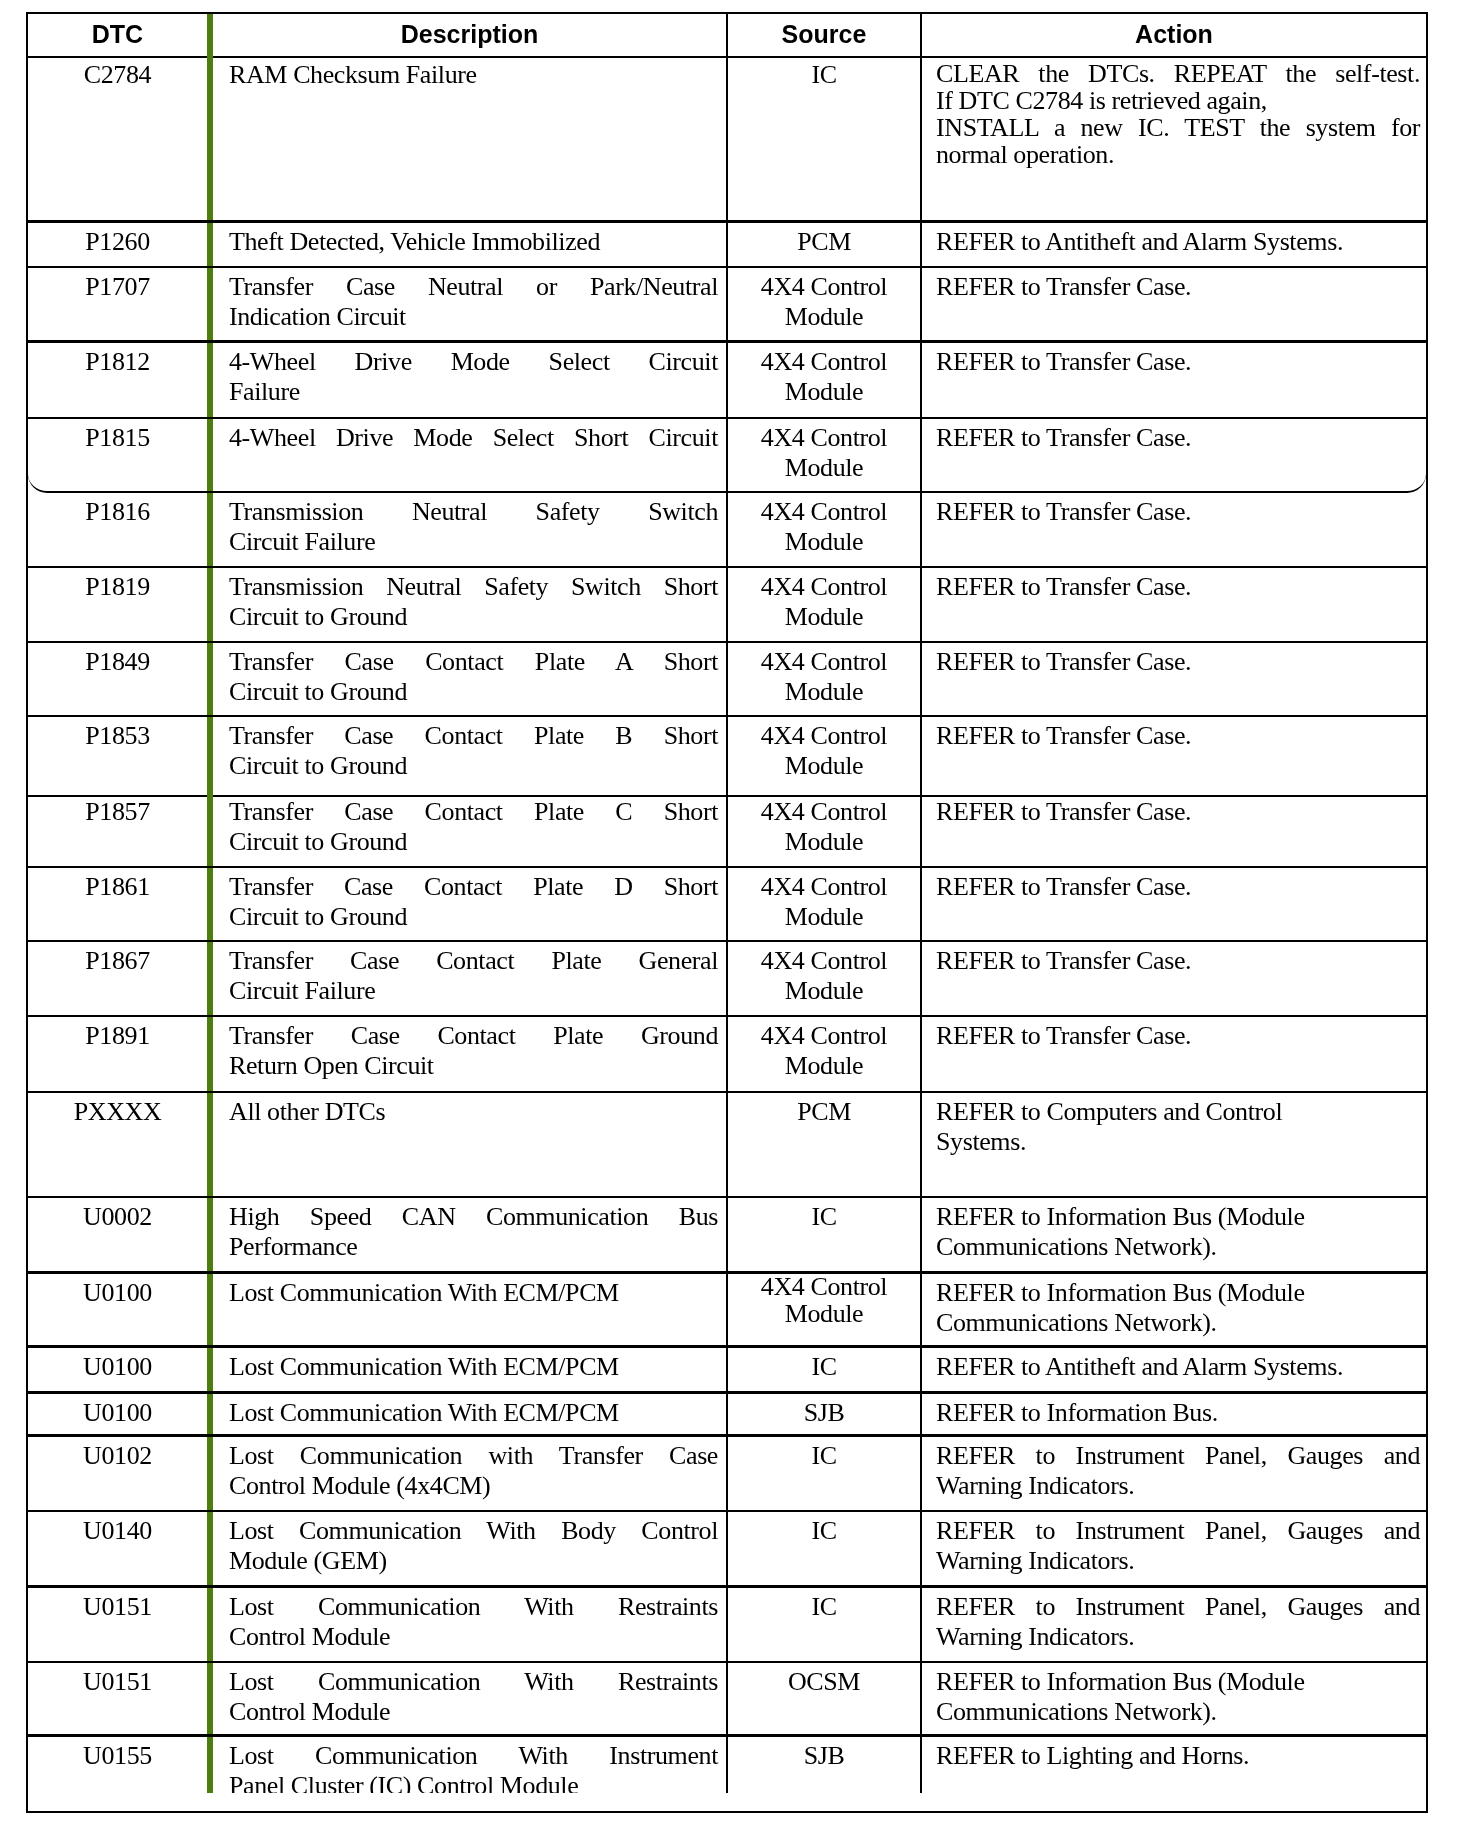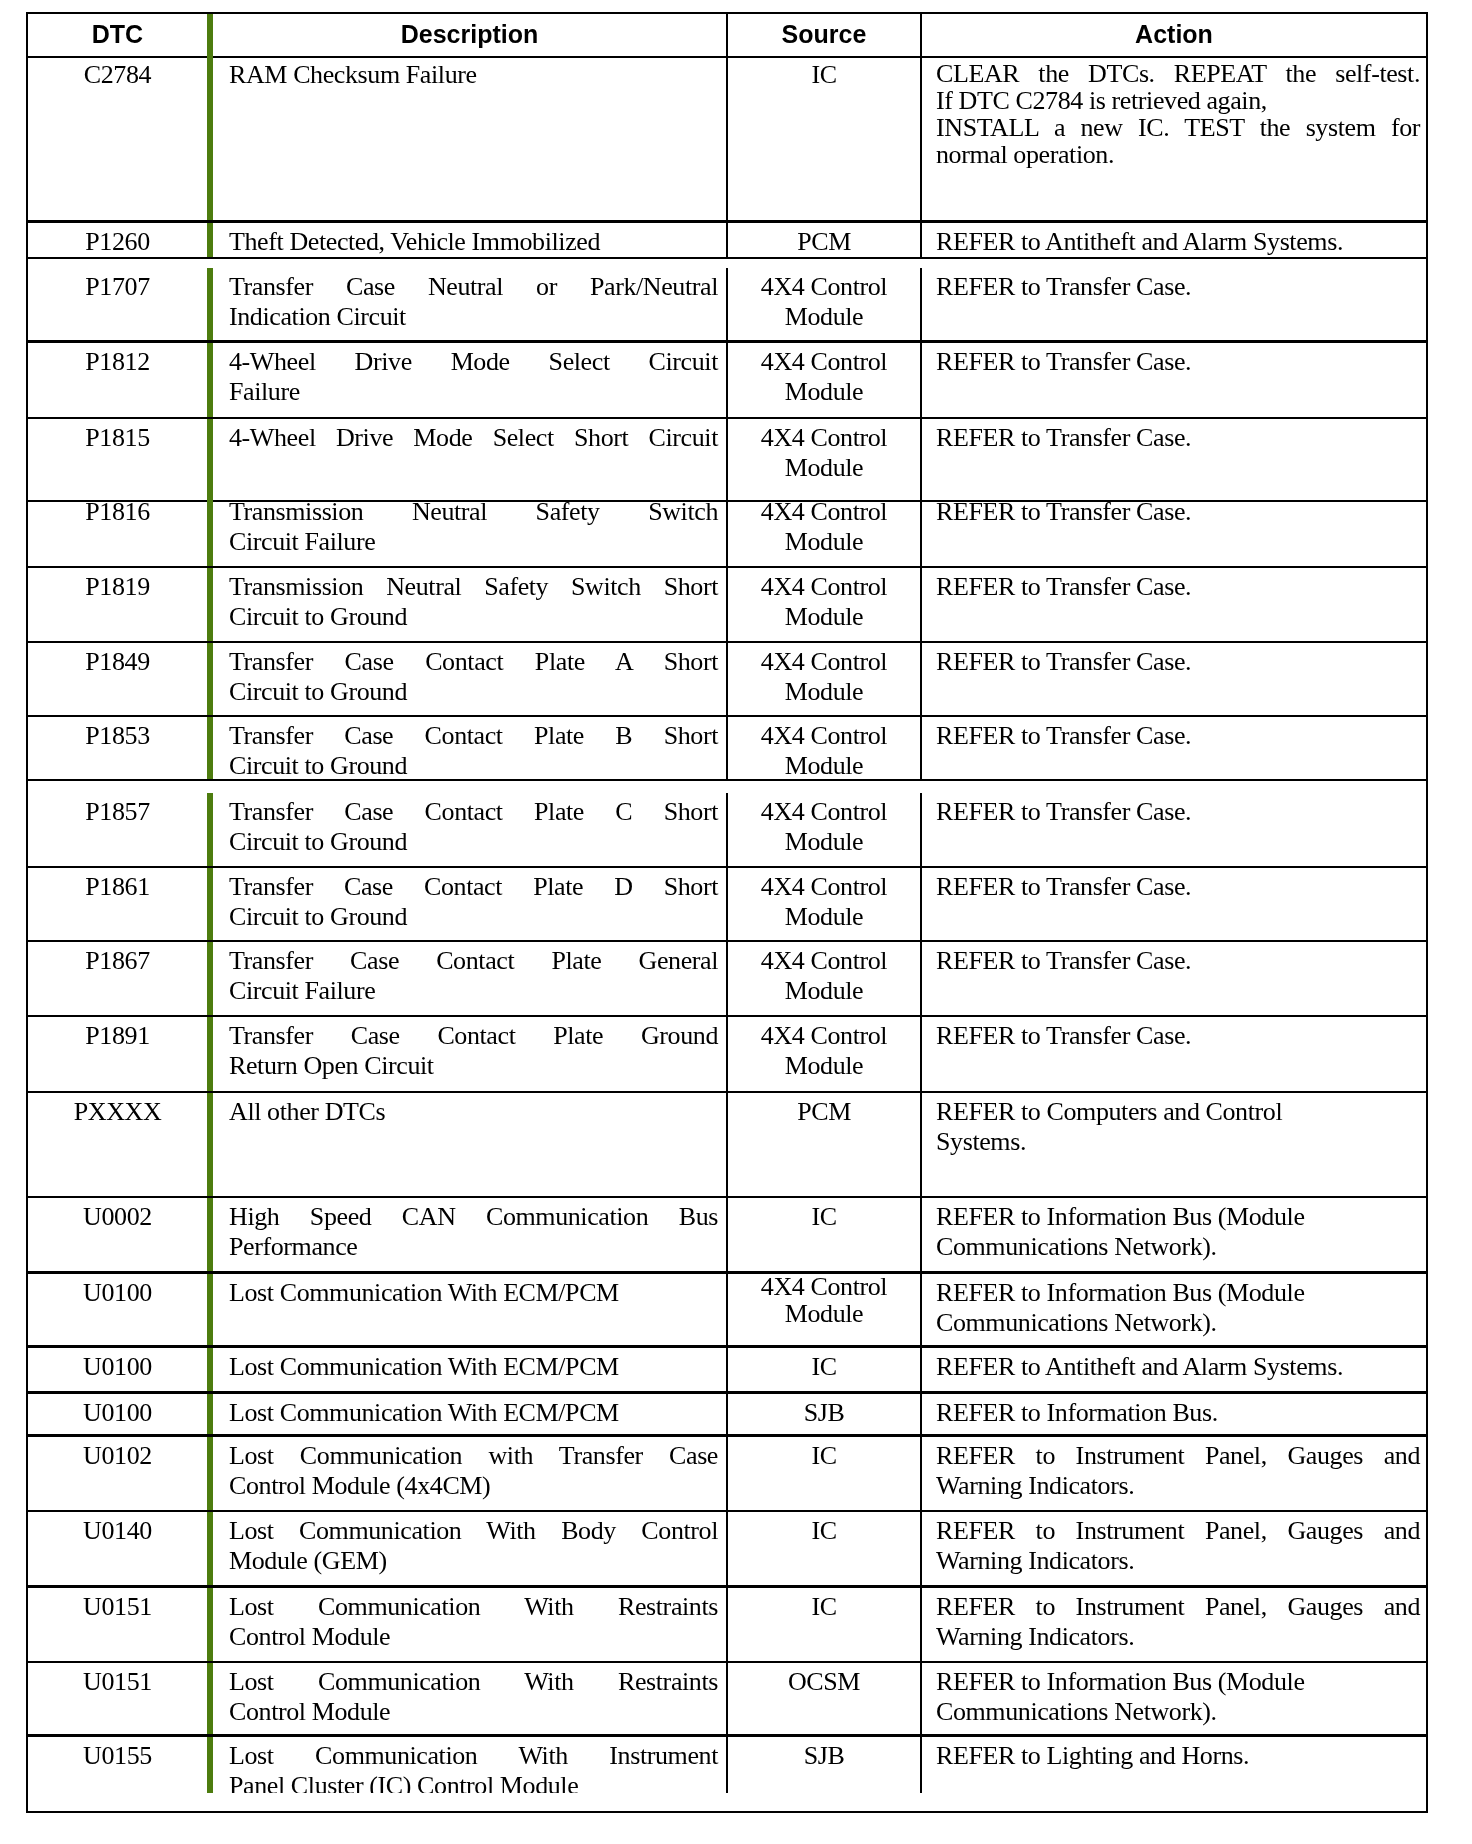--- a/index.html
+++ b/index.html
@@ -56,21 +56,21 @@
         <div class="cell c3">
           <span class="line">IC</span>
         </div>
         <div class="cell c4">
           <span class="line justify">CLEAR the DTCs. REPEAT the self-test.</span>
           <span class="line">If DTC C2784 is retrieved again,</span>
           <span class="line justify">INSTALL a new IC. TEST the system for</span>
           <span class="line">normal operation.</span>
         </div>
       </div>
-      <div class="row" style="top: 209px; height: 36px; padding-left: 40px;">
+      <div class="row" style="top: 209px; height: 45px; padding-left: 40px;">
         <div class="cell c1">P1260</div>
         <div class="cell c2">
           <span class="line">Theft Detected, Vehicle Immobilized</span>
         </div>
         <div class="cell c3">
           <span class="line">PCM</span>
         </div>
         <div class="cell c4">
           <span class="line">REFER to Antitheft and Alarm Systems.</span>
         </div>
@@ -96,21 +96,21 @@
           <span class="line">Failure</span>
         </div>
         <div class="cell c3">
           <span class="line">4X4 Control</span>
           <span class="line">Module</span>
         </div>
         <div class="cell c4">
           <span class="line">REFER to Transfer Case.</span>
         </div>
       </div>
-      <div class="row" style="top: 405px; height: 83px;">
+      <div class="row" style="top: 405px; height: 74px; border-radius: 19px;">
         <div class="cell c1">P1815</div>
         <div class="cell c2">
           <span class="line justify">4-Wheel Drive Mode Select Short Circuit</span>
         </div>
         <div class="cell c3">
           <span class="line">4X4 Control</span>
           <span class="line">Module</span>
         </div>
         <div class="cell c4">
           <span class="line">REFER to Transfer Case.</span>
@@ -151,21 +151,21 @@
           <span class="line">Circuit to Ground</span>
         </div>
         <div class="cell c3">
           <span class="line">4X4 Control</span>
           <span class="line">Module</span>
         </div>
         <div class="cell c4">
           <span class="line">REFER to Transfer Case.</span>
         </div>
       </div>
-      <div class="row" style="top: 703px; height: 64px;">
+      <div class="row" style="top: 703px; height: 80px;">
         <div class="cell c1">P1853</div>
         <div class="cell c2">
           <span class="line justify">Transfer Case Contact Plate B Short</span>
           <span class="line">Circuit to Ground</span>
         </div>
         <div class="cell c3">
           <span class="line">4X4 Control</span>
           <span class="line">Module</span>
         </div>
         <div class="cell c4">

